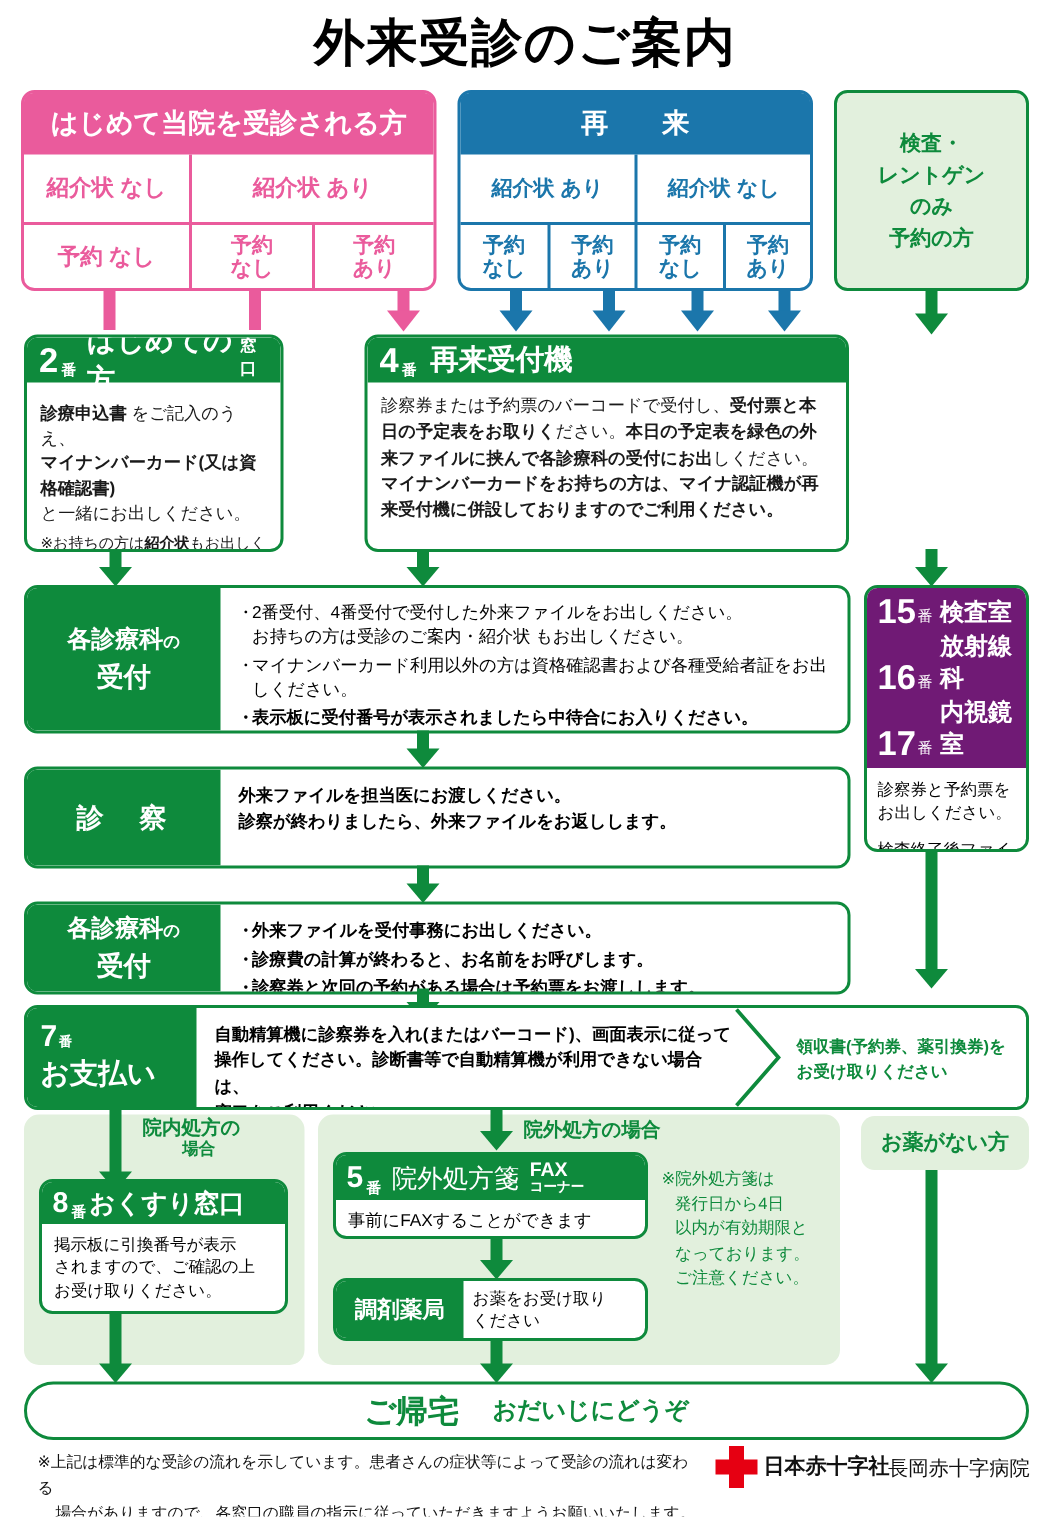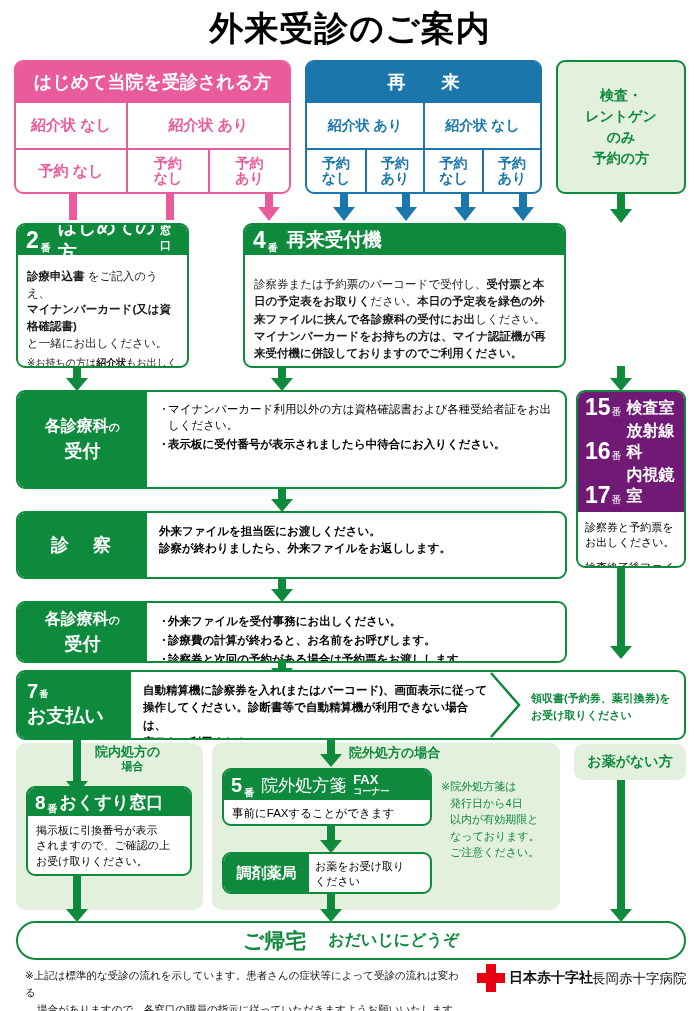--- a/index.html
+++ b/index.html
@@ -175,21 +175,21 @@
   <div class="abs" style="left:10px; top:0; width:8px; height:13px; background:#0e8a3c;"></div>
   <div class="abs" style="left:3px; top:12px; width:0;height:0; border-left:11px solid transparent; border-right:11px solid transparent; border-top:13px solid #0e8a3c;"></div>
 </div>
 
 <div class="abs gbox" style="left:243px; top:223px; width:323px; height:145px;">
   <div class="gbox-head" style="height:30px; padding:0 8px; gap:2px;">
     <span class="num">4</span>
     <span class="ban">番</span>
     <span class="mainlbl" style="margin-left:7px;">再来受付機</span>
   </div>
-  <div class="gbody" style="padding-top:21px; line-height:1.5;">
+  <div class="gbody" style="padding-top:8px; line-height:1.5;">
     <div>
       <span>診察券または予約票のバーコードで受付し、</span><span class="b">受付票と本日の予定表をお取りく</span><span>ださい。</span><span class="b">本日の予定表を緑色の外来ファイルに挟んで各診療科の受付にお出</span><span>しください。</span>
     </div>
     <div class="b">マイナンバーカードをお持ちの方は、マイナ認証機が再来受付機に併設しておりますのでご利用ください。</div>
   </div>
 </div>
 <div class="abs" style="left:268px; top:366px; width:28px; height:26px;">
   <div class="abs" style="left:10px; top:0; width:8px; height:13px; background:#0e8a3c;"></div>
   <div class="abs" style="left:3px; top:12px; width:0;height:0; border-left:11px solid transparent; border-right:11px solid transparent; border-top:13px solid #0e8a3c;"></div>
 </div>
@@ -199,20 +199,22 @@
 </div>
 
 <div class="abs gbox" style="left:16px; top:390px; width:551px; height:99px;">
   <div class="split" style="height:100%;">
     <div class="lbl-green" style="width:129px; flex-direction:column;">
       <div style="font-size:16px;"><span>各診療科</span><span style="font-size:11px;">の</span></div>
       <div style="font-size:18px; margin-top:2px;">受付</div>
     </div>
     <div style="flex:1; padding:6px 8px 6px 12px; box-sizing:border-box;">
       <ul class="bullets">
+        <li style="white-space:pre-line;">2番受付、4番受付で受付した外来ファイルをお出しください。
+お持ちの方は受診のご案内・紹介状 もお出しください。</li>
         <li>マイナンバーカード利用以外の方は資格確認書および各種受給者証をお出しください。</li>
         <li class="b">表示板に受付番号が表示されましたら中待合にお入りください。</li>
       </ul>
     </div>
   </div>
 </div>
 <div class="abs" style="left:268px; top:487px; width:28px; height:26px;">
   <div class="abs" style="left:10px; top:0; width:8px; height:13px; background:#0e8a3c;"></div>
   <div class="abs" style="left:3px; top:12px; width:0;height:0; border-left:11px solid transparent; border-right:11px solid transparent; border-top:13px solid #0e8a3c;"></div>
 </div>

